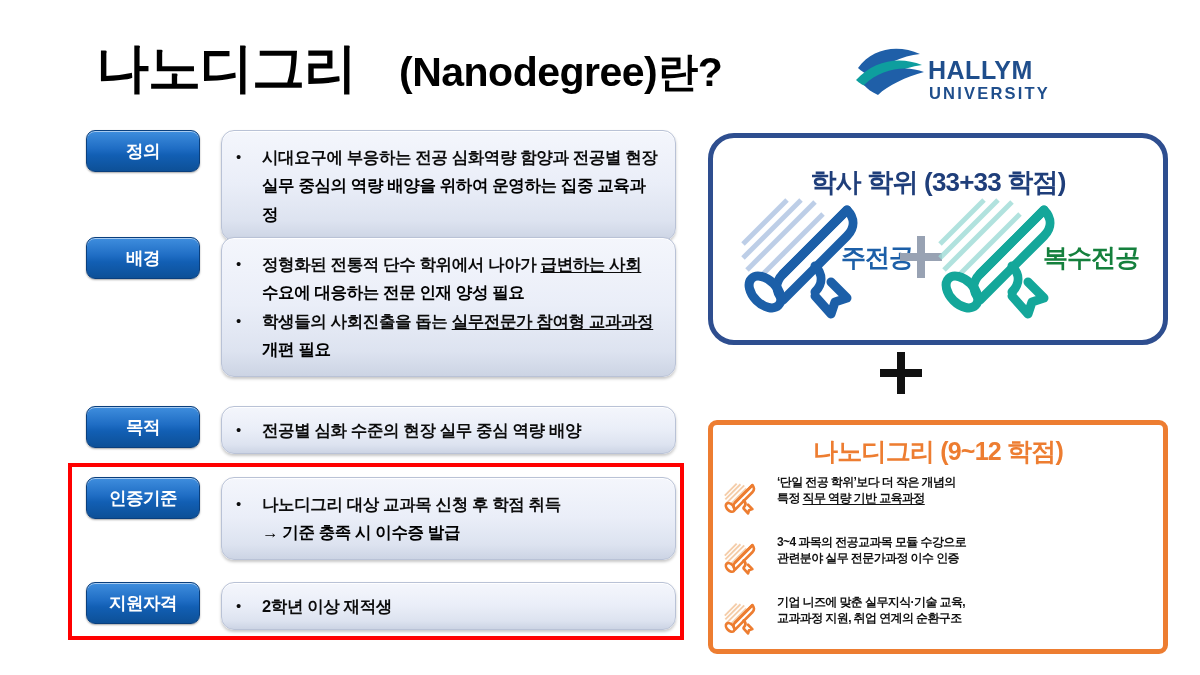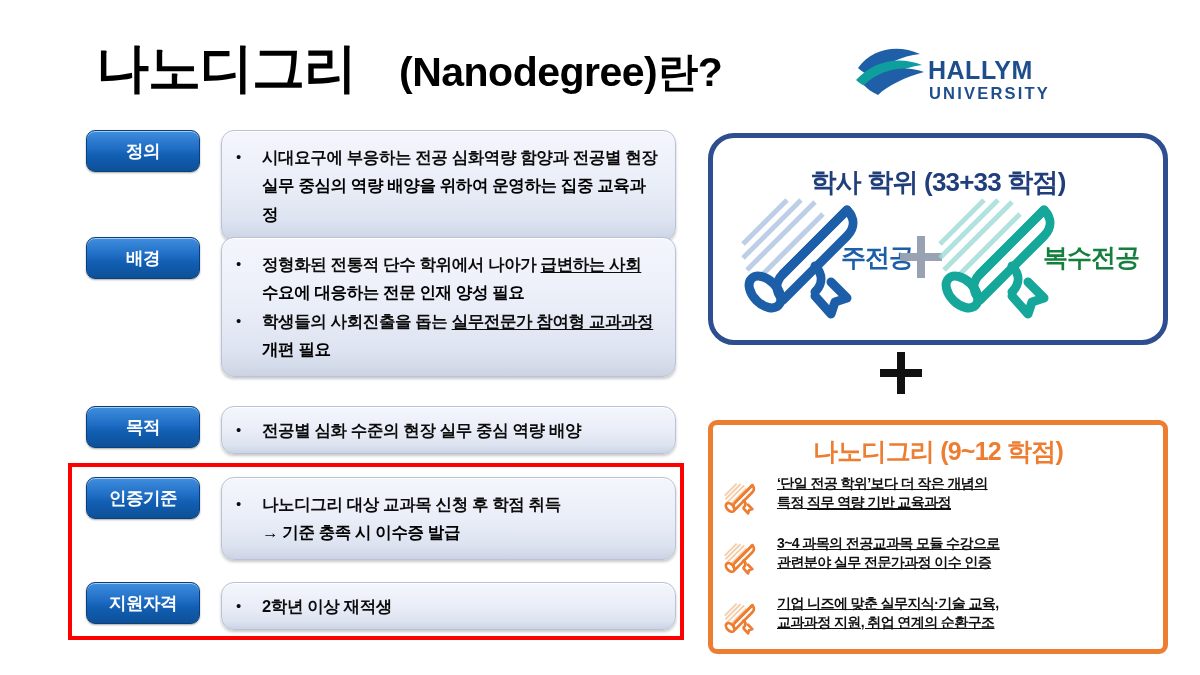--- a/index.html
+++ b/index.html
@@ -230,27 +230,26 @@
     right: 10px;
   }
   .nano-item {
     display: flex;
     align-items: flex-start;
     margin-bottom: 8px;
   }
   .nano-icon { flex: 0 0 56px; padding-top: 2px; }
   .nano-text {
     flex: 1;
-    font-size: 14px;
+    font-size: 12px;
     font-weight: 700;
     color: #111111;
     line-height: 1.34;
     letter-spacing: -0.6px;
     padding-top: 1px;
-    text-decoration: underline;
   }
   .nano-text .u { text-decoration: underline; text-underline-offset: 2px; }
   .nano-text .l2 { display: block; }
 </style>
 </head>
 <body>
 
 <div id="slide">
 
   <div id="title-block">

